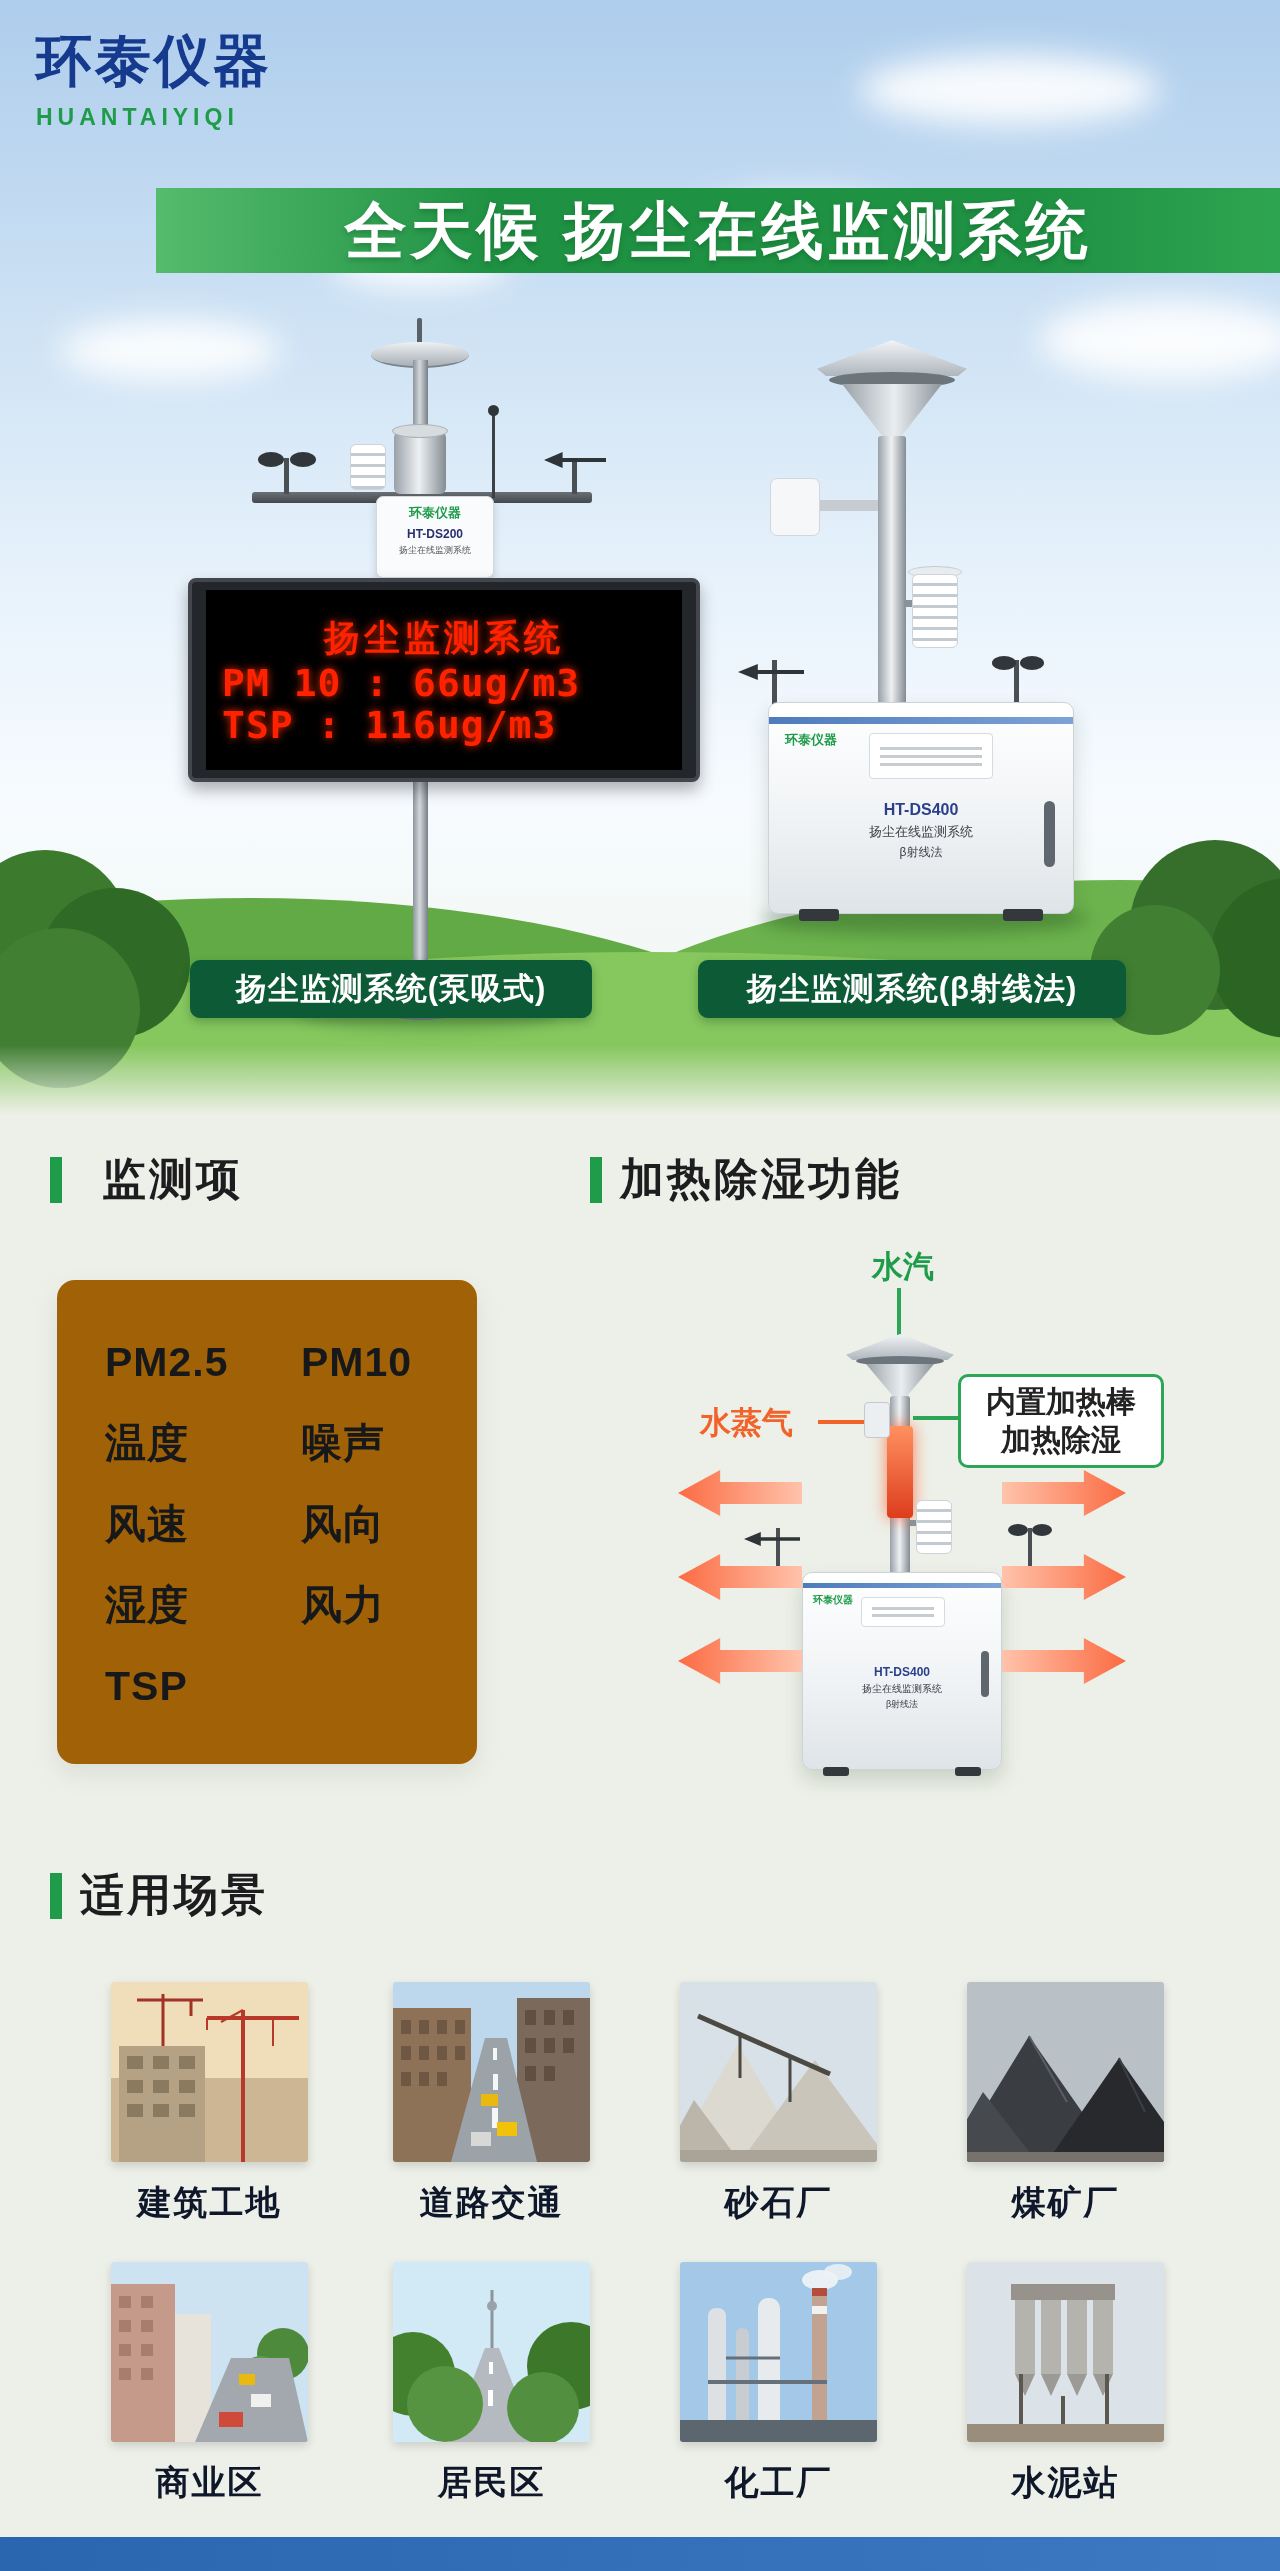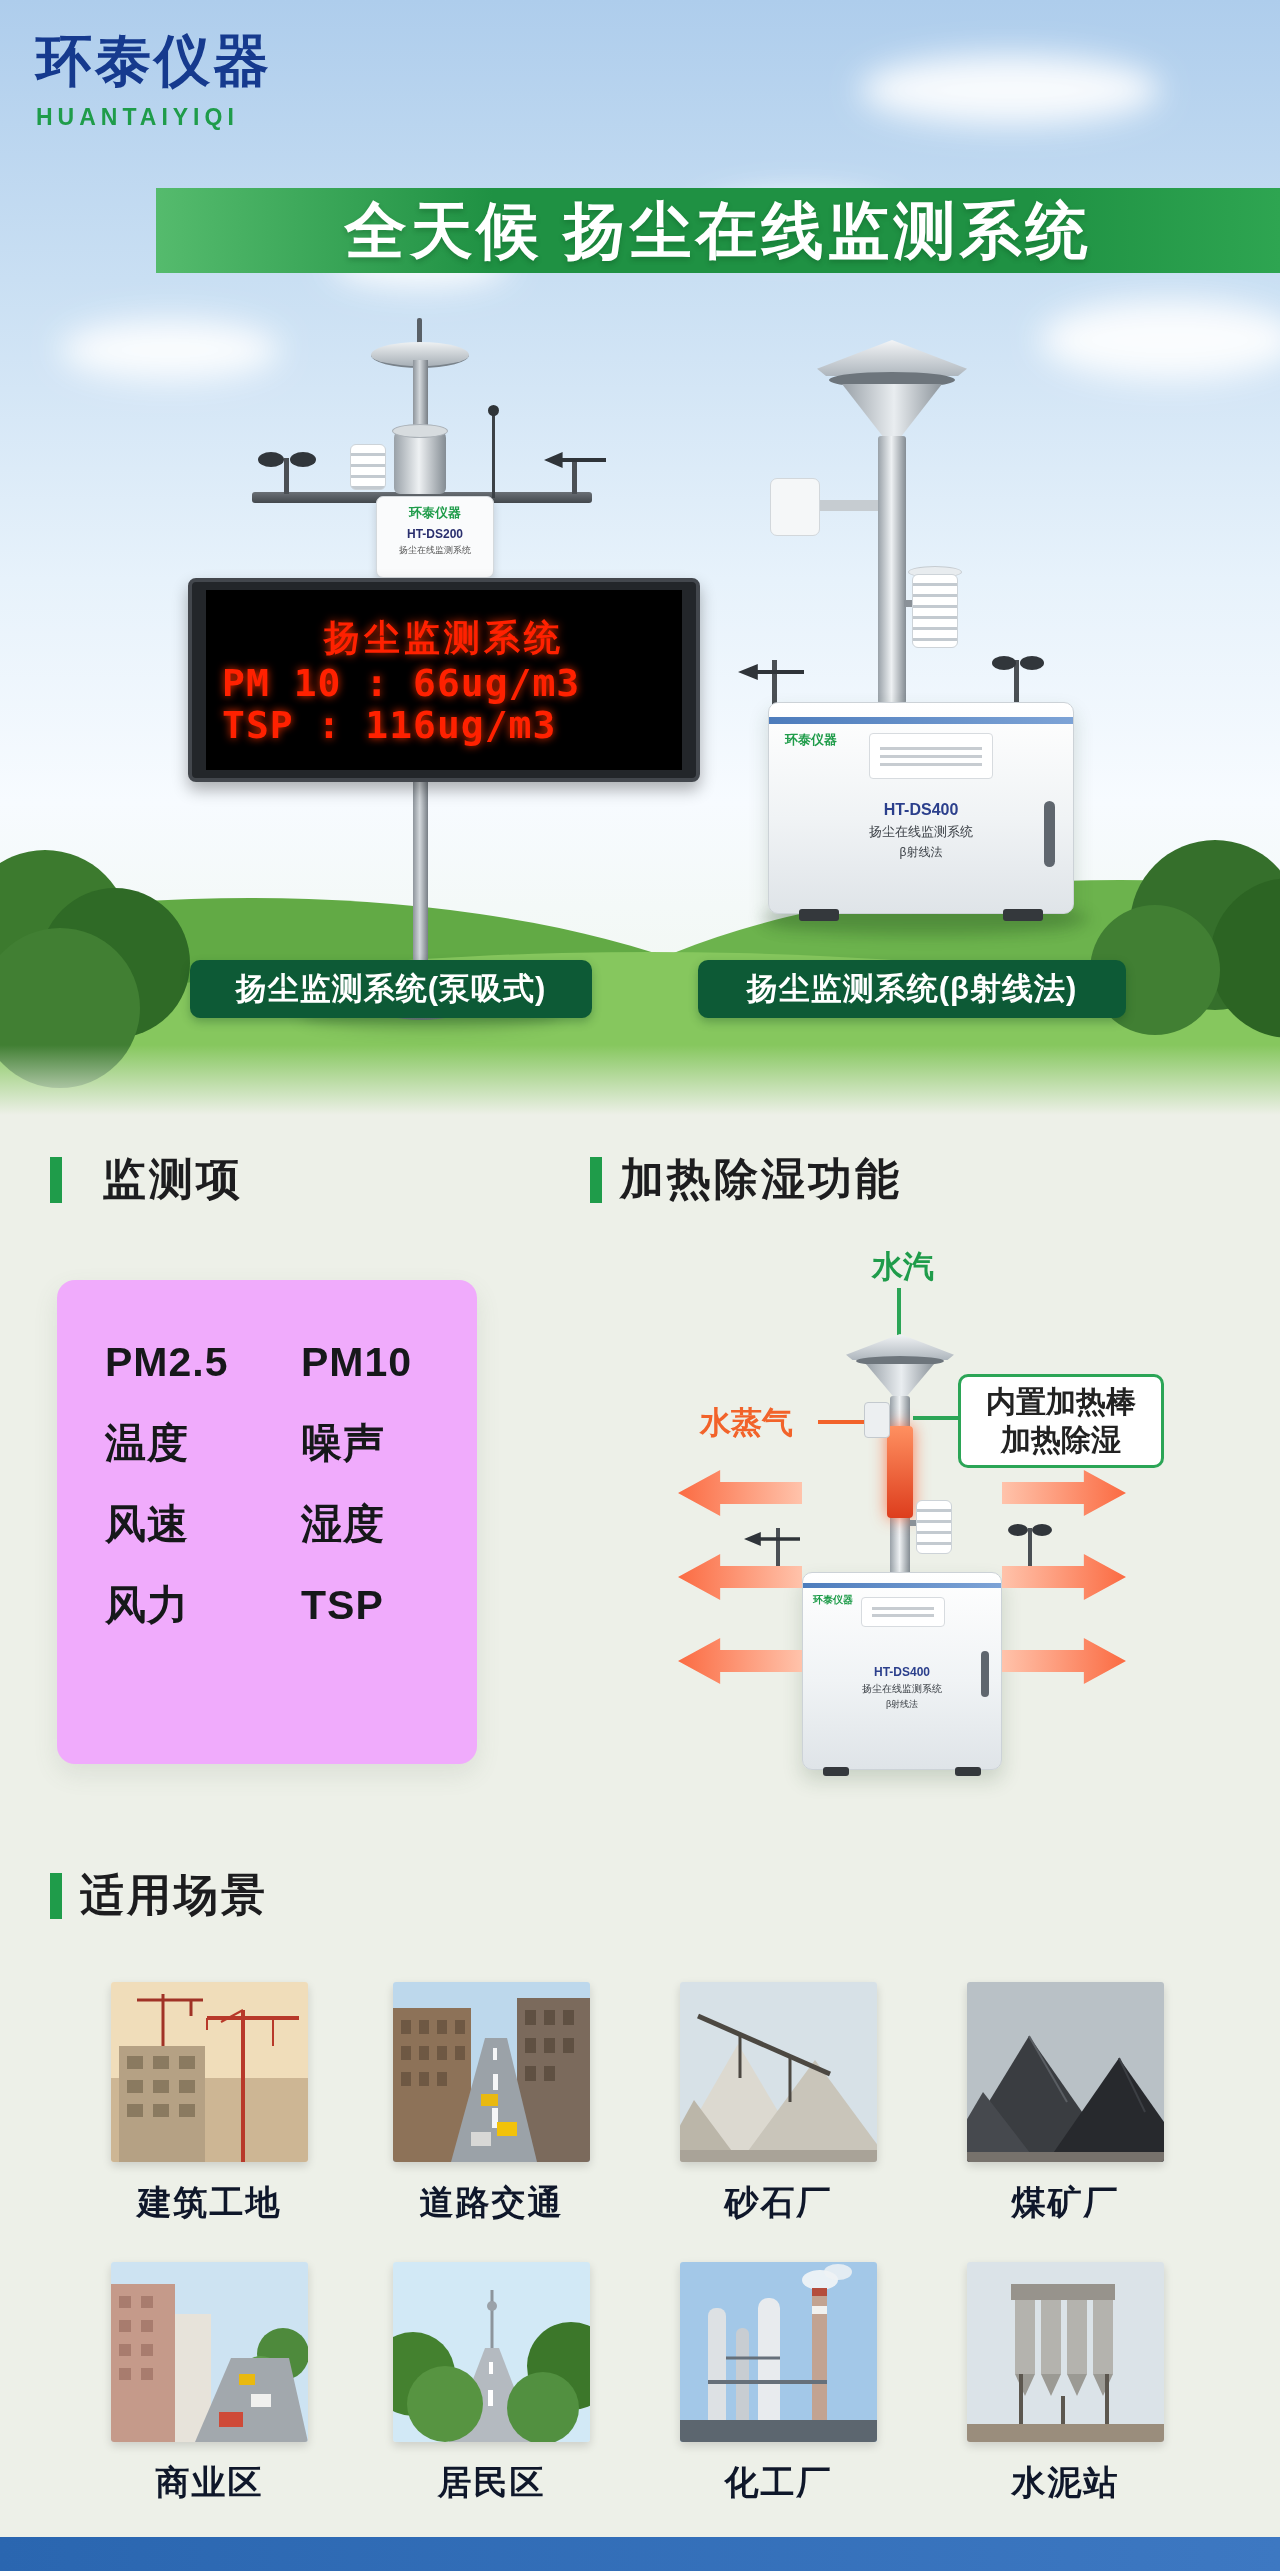--- a/index.html
+++ b/index.html
@@ -69,21 +69,21 @@
 
   .pill { position:absolute; height:58px; background:#0d5a36; color:#fff; font-weight:bold;
           font-size:31px; display:flex; align-items:center; justify-content:center; border-radius:10px;
           box-shadow:0 4px 10px rgba(10,60,30,.3); letter-spacing:1px; }
 
   
   .sec-title { position:absolute; display:flex; align-items:center; gap:18px; }
   .sec-bar   { width:12px; height:46px; background:#1f9c4a; display:inline-block; }
   .sec-text  { font-size:44px; font-weight:bold; color:#1d1d1f; letter-spacing:3px; }
 
-  .mon-card { position:absolute; left:57px; top:1280px; width:420px; height:484px; background:#f0abfc;
+  .mon-card { position:absolute; left:57px; top:1280px; width:420px; height:484px; background:#a16207;
               border-radius:18px; box-shadow:0 10px 24px rgba(90,110,90,.12);
               padding:42px 0 0 48px; display:grid; grid-template-columns:196px auto; align-content:start; }
   .mon-item { font-size:41px; font-weight:bold; color:#16181a; line-height:81px; letter-spacing:1px; }
 
   .heat-label-green  { position:absolute; font-size:31px; font-weight:bold; color:#1f9c4a; }
   .heat-label-orange { position:absolute; font-size:31px; font-weight:bold; color:#f2632a; }
   .callout { position:absolute; left:958px; top:1374px; width:206px; height:94px; background:#fff;
              border:3px solid #2ba556; border-radius:10px; display:flex; flex-direction:column;
              align-items:center; justify-content:center; }
   .callout div { font-size:30px; font-weight:bold; color:#222; line-height:38px; }
@@ -221,20 +221,21 @@
   <div class="sec-title" style="left:50px;top:1150px;gap:40px;">
     <span class="sec-bar"></span>
     <span class="sec-text">监测项</span>
   </div>
   <div class="mon-card">
     <div class="mon-item">PM2.5</div>
     <div class="mon-item">PM10</div>
     <div class="mon-item">温度</div>
     <div class="mon-item">噪声</div>
     <div class="mon-item">风速</div>
+    <div class="mon-item">风向</div>
     <div class="mon-item">湿度</div>
     <div class="mon-item">风力</div>
     <div class="mon-item">TSP</div>
   </div>
 
   <div class="sec-title" style="left:590px;top:1150px;">
     <span class="sec-bar"></span>
     <span class="sec-text">加热除湿功能</span>
   </div>
 

